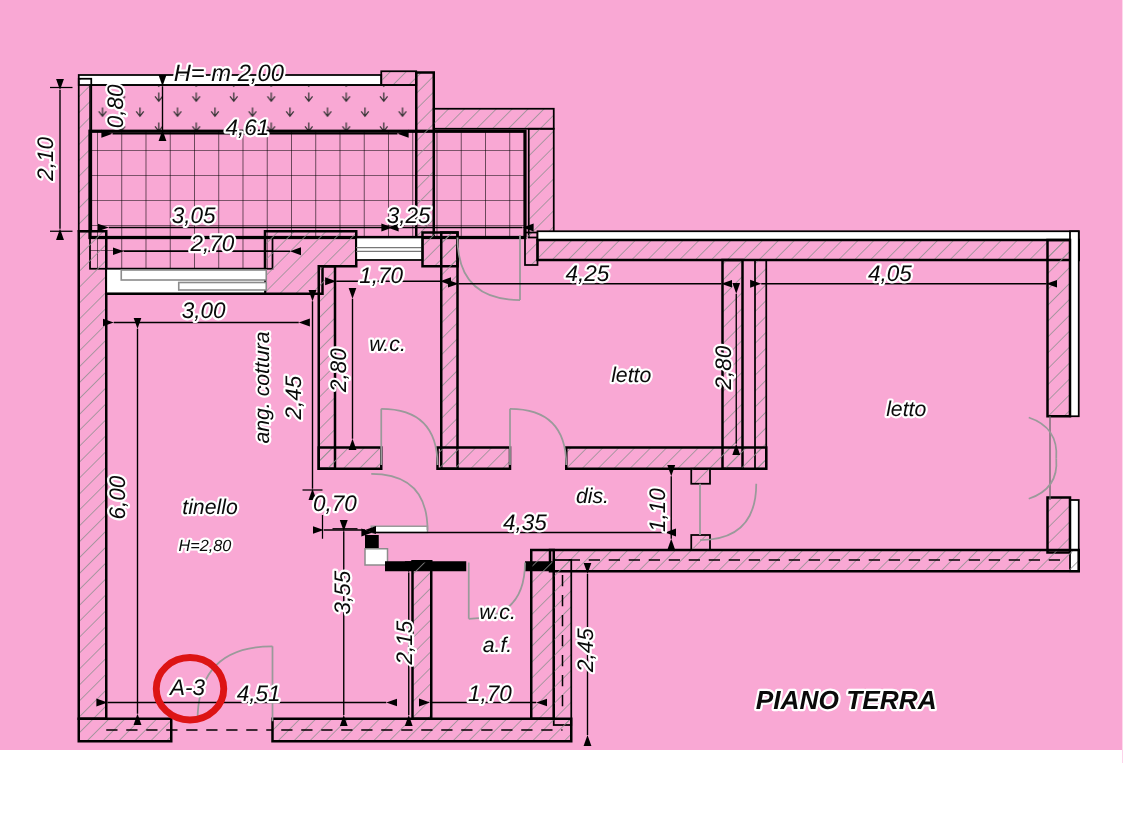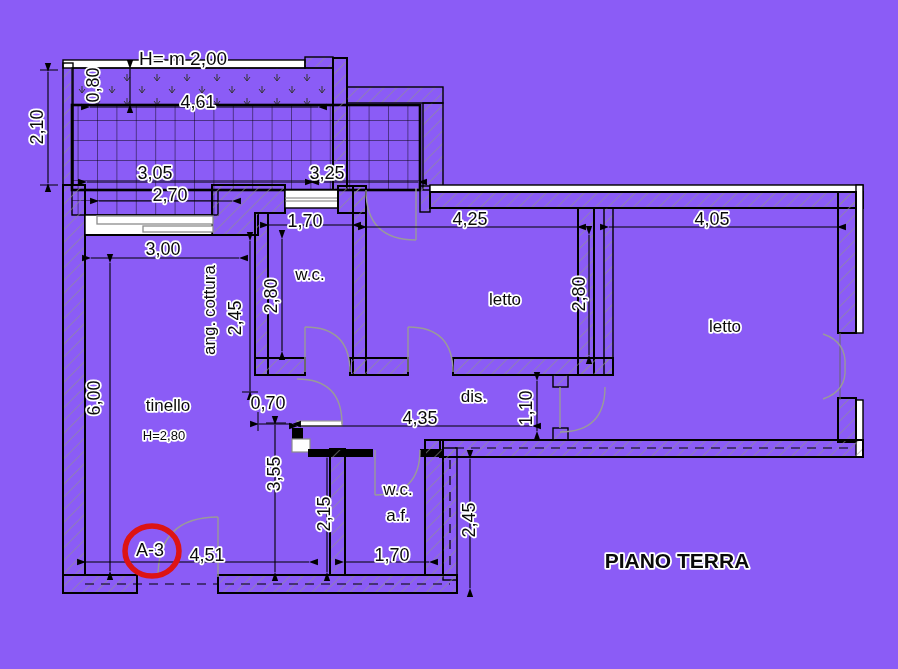--- a/index.html
+++ b/index.html
@@ -1,16 +1,16 @@
 <!DOCTYPE html>
 <html><head>
 <meta charset="utf-8">
 <style>
   html,body{margin:0;padding:0;background:#fff;}
-  #stage{position:relative;width:898px;height:669px;background:#8b5cf6;overflow:hidden;}
+  #stage{position:relative;width:898px;height:600px;background:#f9a8d4;overflow:hidden;font-style:italic;}
   svg{position:absolute;left:0;top:0;}
   svg text{font-family:"Liberation Sans",sans-serif;fill:#0a0a0a;
            paint-order:stroke;stroke:#ffffff;stroke-width:3.5px;stroke-linejoin:round;}
   .dim{font-size:18px;}
   .room{font-size:17px;}
   .note{font-size:13px;}
   .hnote{font-size:19px;}
   .title{font-size:21px;font-weight:bold;}
   .a3{font-size:18px;}
   .wall{fill:url(#hatch);stroke:#000;stroke-width:2;}

